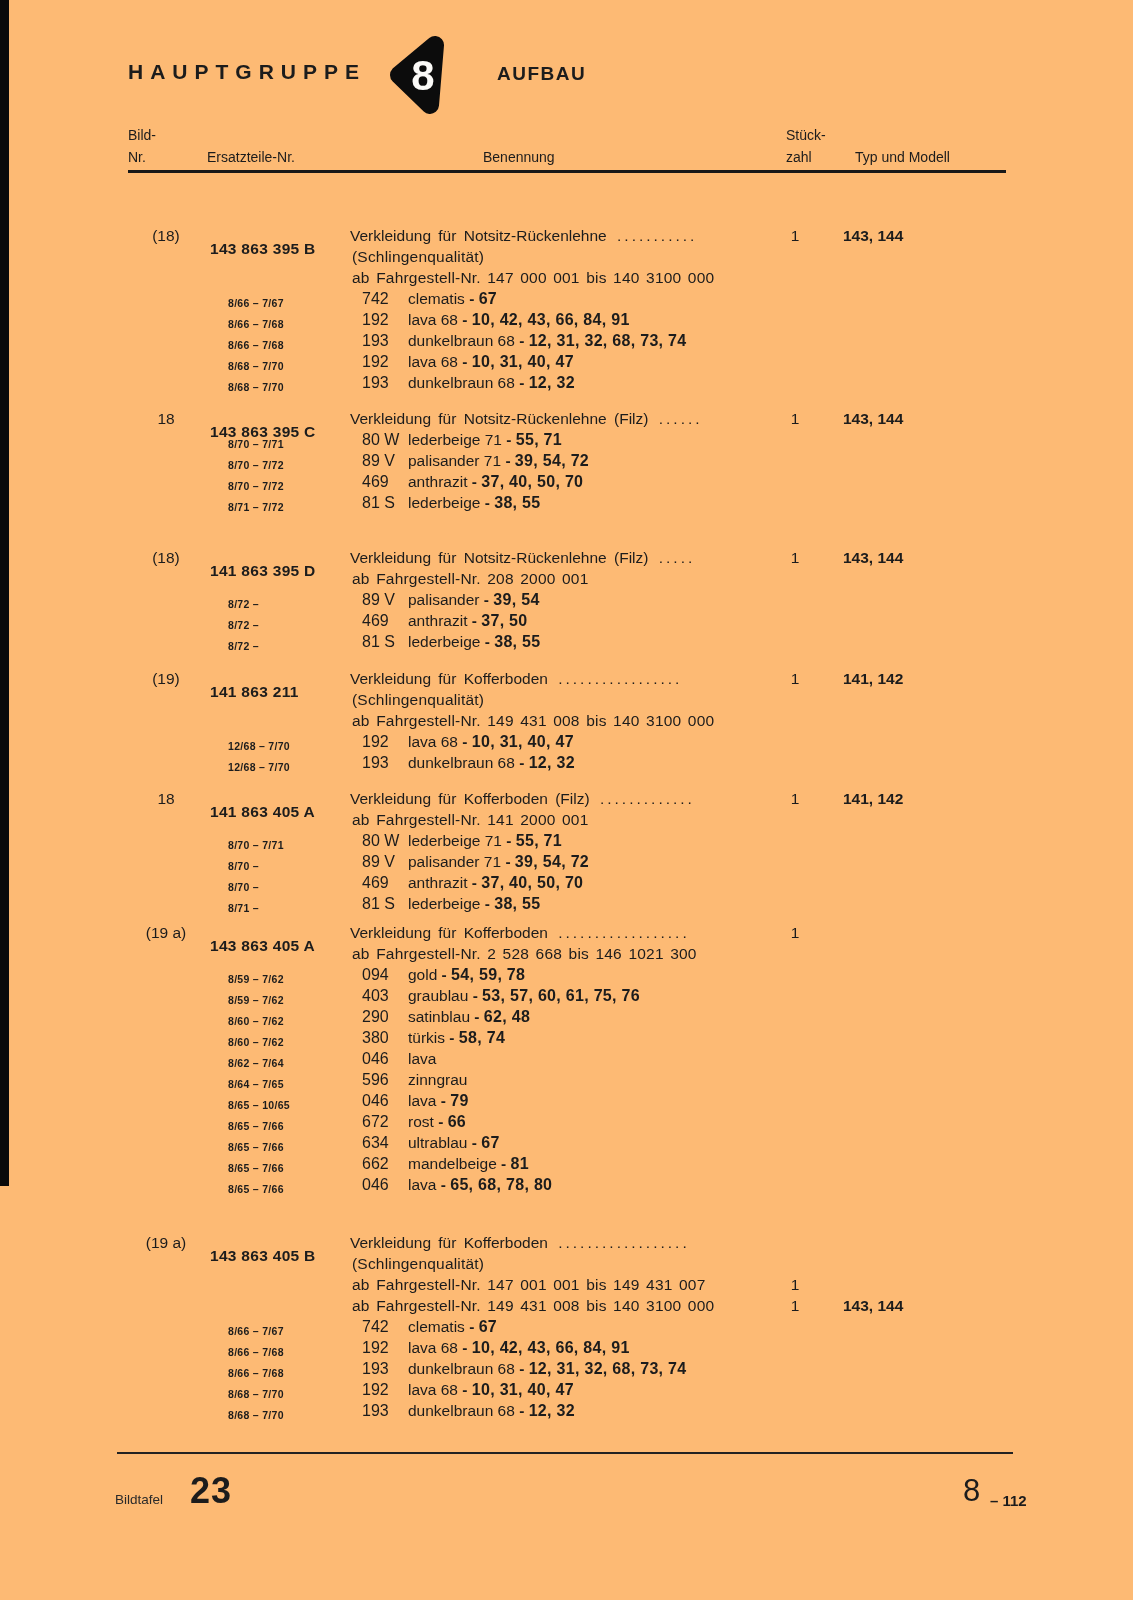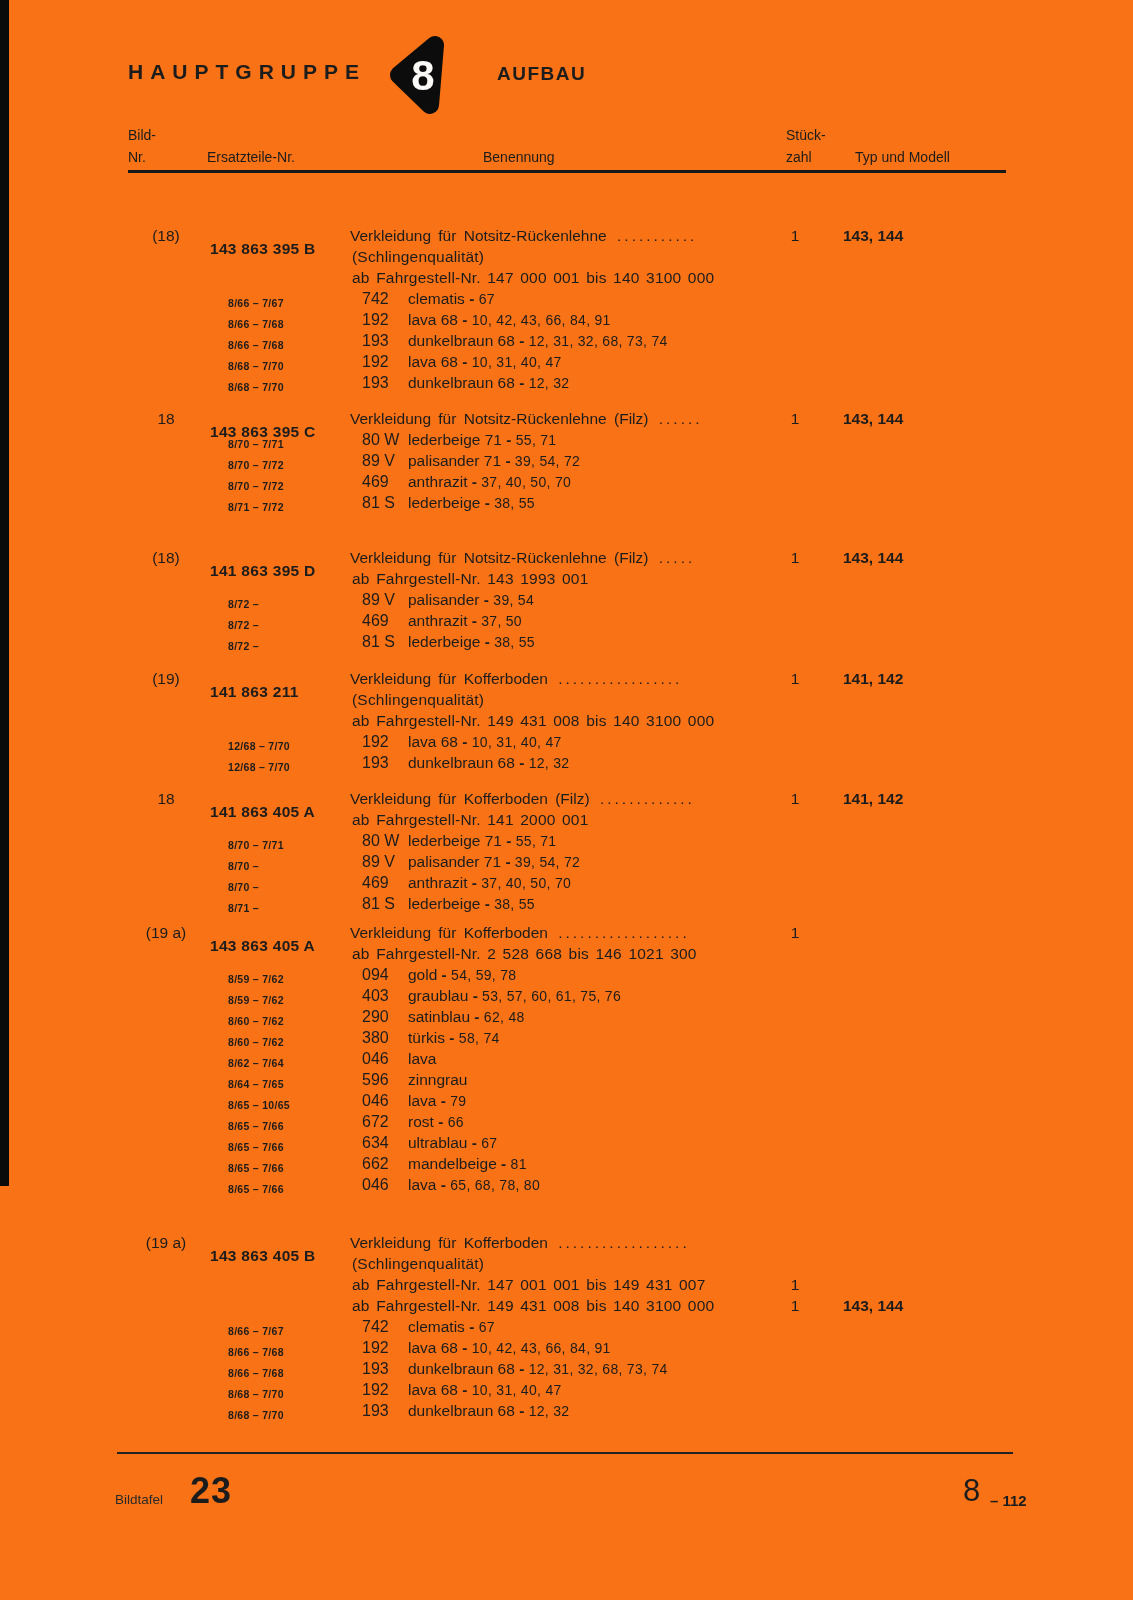--- a/index.html
+++ b/index.html
@@ -1,18 +1,18 @@
 <!DOCTYPE html>
 <html><head>
 <meta charset="utf-8">
 <style>
   html,body{margin:0;padding:0;background:#e8e8e6;}
   .page{
     position:relative;width:1133px;height:1600px;margin:0 auto;
-    background:#f97316;color:#1c1c1c;overflow:hidden;
+    background:#fdba74;color:#1c1c1c;overflow:hidden;
     font-family:"Liberation Sans","DejaVu Sans",sans-serif;
   }
   .gutter{position:absolute;left:0;top:0;width:9px;height:1186px;background:#0a0a0a;}
   
   .hg-title{position:absolute;left:128px;top:60px;font-size:21px;font-weight:700;letter-spacing:7px;}
   .badge{position:absolute;left:387px;top:33px;width:64px;height:88px;}
   .badge svg{width:100%;height:100%;}
   .aufbau{position:absolute;left:497px;top:63px;font-size:19px;font-weight:700;letter-spacing:1.5px;}
   
   .colhead{position:absolute;font-size:14px;font-weight:500;line-height:22px;}
@@ -33,21 +33,21 @@
   .c-part{left:210px;font-weight:600;letter-spacing:0.3px;margin-top:13px;}
   .c-title{left:350px;width:428px;overflow:hidden;font-weight:500;word-spacing:3px;}
   .t-dots{letter-spacing:3px;font-weight:400;}
   .c-qty{left:780px;width:30px;text-align:center;font-weight:500;}
   .c-typ{left:843px;font-weight:600;}
   .c-sub{left:352px;font-weight:500;word-spacing:2px;letter-spacing:0.2px;}
   .c-dates{left:228px;width:90px;top:5px !important;font-size:10.5px;font-weight:600;letter-spacing:0.3px;}
   .c-code{left:362px;width:44px;font-size:16px;font-weight:500;}
   .c-name{left:408px;font-size:15.5px;font-weight:500;}
   .c-sep{font-weight:700;}
-  .c-refs{font-size:14px;font-weight:400;letter-spacing:0.3px;}
+  .c-refs{font-size:16px;font-weight:700;letter-spacing:0.3px;}
   
   .ft-label{position:absolute;left:115px;top:1492px;font-size:13.5px;font-weight:500;color:#2a2a2a;}
   .ft-num{position:absolute;left:190px;top:1470px;font-size:36px;font-weight:700;letter-spacing:1px;}
   .ft-right-main{position:absolute;left:963px;top:1473px;font-size:31px;font-weight:500;}
   .ft-right-sub{position:absolute;left:990px;top:1492px;font-size:15px;font-weight:600;}
 </style>
 </head>
 <body>
 
 <div class="page">
@@ -148,21 +148,21 @@
       </div>
       <div class="entry e3">
         <div class="row">
           <span class="c-bild">(18)</span>
           <span class="c-part">141 863 395 D</span>
           <span class="c-title"><span class="t-text">Verkleidung für Notsitz-Rückenlehne (Filz)</span><span class="t-dots"> .....</span></span>
           <span class="c-qty">1</span>
           <span class="c-typ">143, 144</span>
         </div>
         <div class="row">
-          <span class="c-sub">ab Fahrgestell-Nr. 143 1993 001</span>
+          <span class="c-sub">ab Fahrgestell-Nr. 208 2000 001</span>
         </div>
         <div class="row">
           <span class="c-dates">8/72 –</span>
           <span class="c-code">89 V</span>
           <span class="c-name"><span>palisander</span><span class="c-sep"> - </span><span class="c-refs">39, 54</span></span>
         </div>
         <div class="row">
           <span class="c-dates">8/72 –</span>
           <span class="c-code">469</span>
           <span class="c-name"><span>anthrazit</span><span class="c-sep"> - </span><span class="c-refs">37, 50</span></span>

